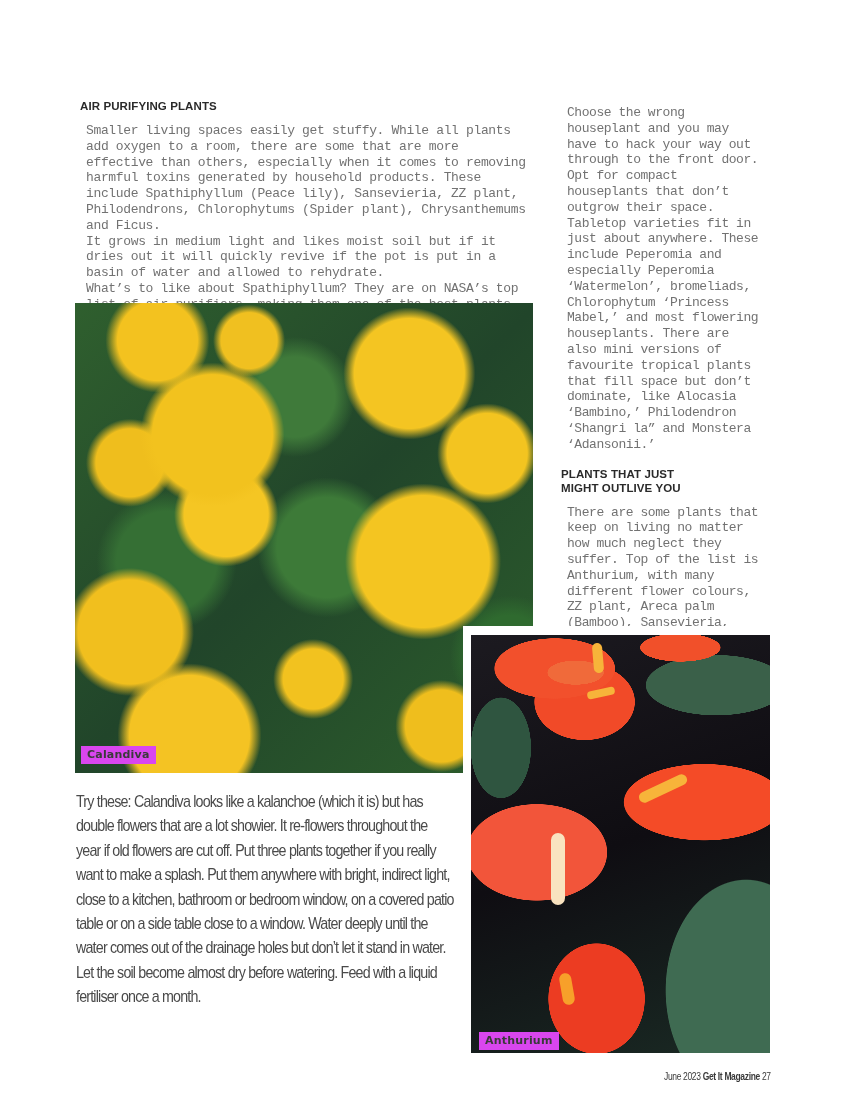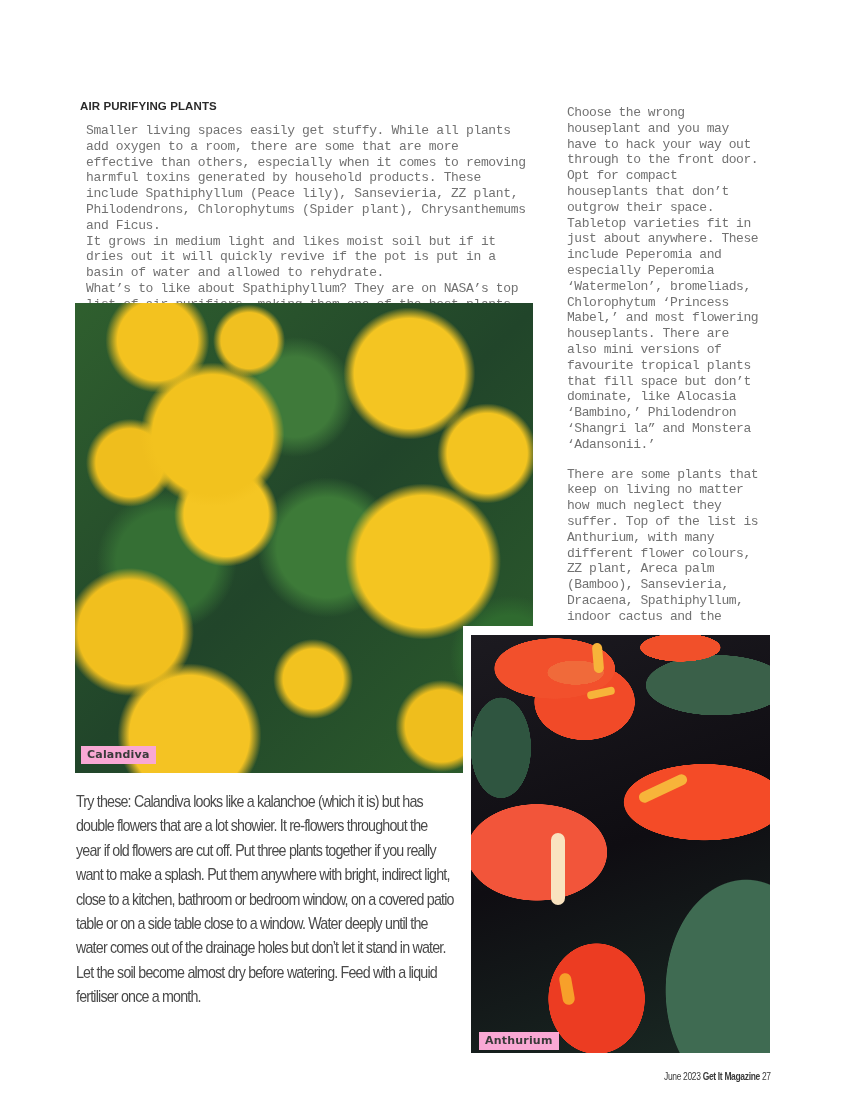--- a/index.html
+++ b/index.html
@@ -47,21 +47,21 @@
        radial-gradient(ellipse 70px 48px at 22% 52%, #f2553a 0 100%, transparent 101%),
        radial-gradient(ellipse 80px 38px at 78% 40%, #f44b27 0 100%, transparent 101%),
        radial-gradient(ellipse 48px 55px at 42% 87%, #ec3c22 0 100%, transparent 101%),
        radial-gradient(ellipse 80px 110px at 92% 85%, #3f6b52 0 100%, transparent 101%),
        radial-gradient(ellipse 70px 30px at 82% 12%, #3a6049 0 100%, transparent 101%),
        radial-gradient(ellipse 30px 50px at 10% 27%, #2f5540 0 100%, transparent 101%),
        linear-gradient(160deg, #1c1a20, #0f0d12 50%, #1a2a24);
   }
   .spadix { position: absolute; border-radius: 8px; }
 
-  .photo-label { position: absolute; background: #f9a8d4; color: #3a3a3a; font-family: "DejaVu Sans", sans-serif; font-weight: bold; font-size: 11px; padding: 2px 6px; line-height: 14px; letter-spacing: 0.2px; }
+  .photo-label { position: absolute; background: #d946ef; color: #3a3a3a; font-family: "DejaVu Sans", sans-serif; font-weight: bold; font-size: 11px; padding: 2px 6px; line-height: 14px; letter-spacing: 0.2px; }
 
   #tip-text { position: absolute; left: 76px; top: 790px; width: 380px; font-family: "Liberation Sans", sans-serif; font-size: 16.6px; line-height: 24.4px; color: #4a4a4a; letter-spacing: -0.95px; transform: scaleX(0.86); transform-origin: left top; width: 440px; margin: 0; }
 
   #footer { position: absolute; left: 664px; top: 1071px; font-family: "Liberation Sans", sans-serif; font-size: 10px; color: #3a3a3a; letter-spacing: -0.4px; transform: scaleX(0.85); transform-origin: left top; white-space: nowrap; }
   #footer b { font-weight: bold; }
 </style>
 </head>
 <body>
 
 <section id="left-section">
@@ -71,20 +71,24 @@
     <p>It grows in medium light and likes moist soil but if it dries out it will quickly revive if the pot is put in a basin of water and allowed to rehydrate.</p>
     <p>What’s to like about Spathiphyllum? They are on NASA’s top list of air purifiers, making them one of the best plants to help you sleep better. As well as purifying the air, removing toxins, and increasing humidity, Spathiphyllum releases large amounts of oxygen throughout the entire day.</p>
   </div>
 </section>
 
 <aside id="right-col">
   <div class="section">
     <p class="body-text">Choose the wrong houseplant and you may have to hack your way out through to the front door. Opt for compact houseplants that don’t outgrow their space. Tabletop varieties fit in just about anywhere. These include Peperomia and especially Peperomia ‘Watermelon’, bromeliads, Chlorophytum ‘Princess Mabel,’ and most flowering houseplants. There are also mini versions of favourite tropical plants that fill space but don’t dominate, like Alocasia ‘Bambino,’ Philodendron ‘Shangri la” and Monstera ‘Adansonii.’</p>
   </div>
   <div class="section">
+    <h3 class="heading">
+      <span>PLANTS THAT JUST</span><br>
+      <span>MIGHT OUTLIVE YOU</span>
+    </h3>
     <p class="body-text"><span>There are some plants that keep on living no matter how much neglect they suffer. Top of the list is Anthurium, with many different flower colours, ZZ plant, Areca palm (Bamboo), Sansevieria, Dracaena, Spathiphyllum, indoor cactus and the tropical mini monstera. They all grow in medium light and don’t like over watering. Feeding once a month with a liquid fertiliser will encourage them to produce new leaves and become healthier plants. </span><span class="credit">Details: lvgplant.co.za</span></p>
   </div>
 </aside>
 
 <figure id="calandiva-photo" style="margin:0;"></figure>
 <div class="photo-label" style="left:81px; top:746px;">Calandiva</div>
 
 <div id="anthurium-frame"></div>
 <figure id="anthurium-photo" style="margin:0;">
   <div class="spadix" style="left:122px; top:8px; width:10px; height:30px; background:#f7b43a; transform:rotate(-5deg);"></div>

